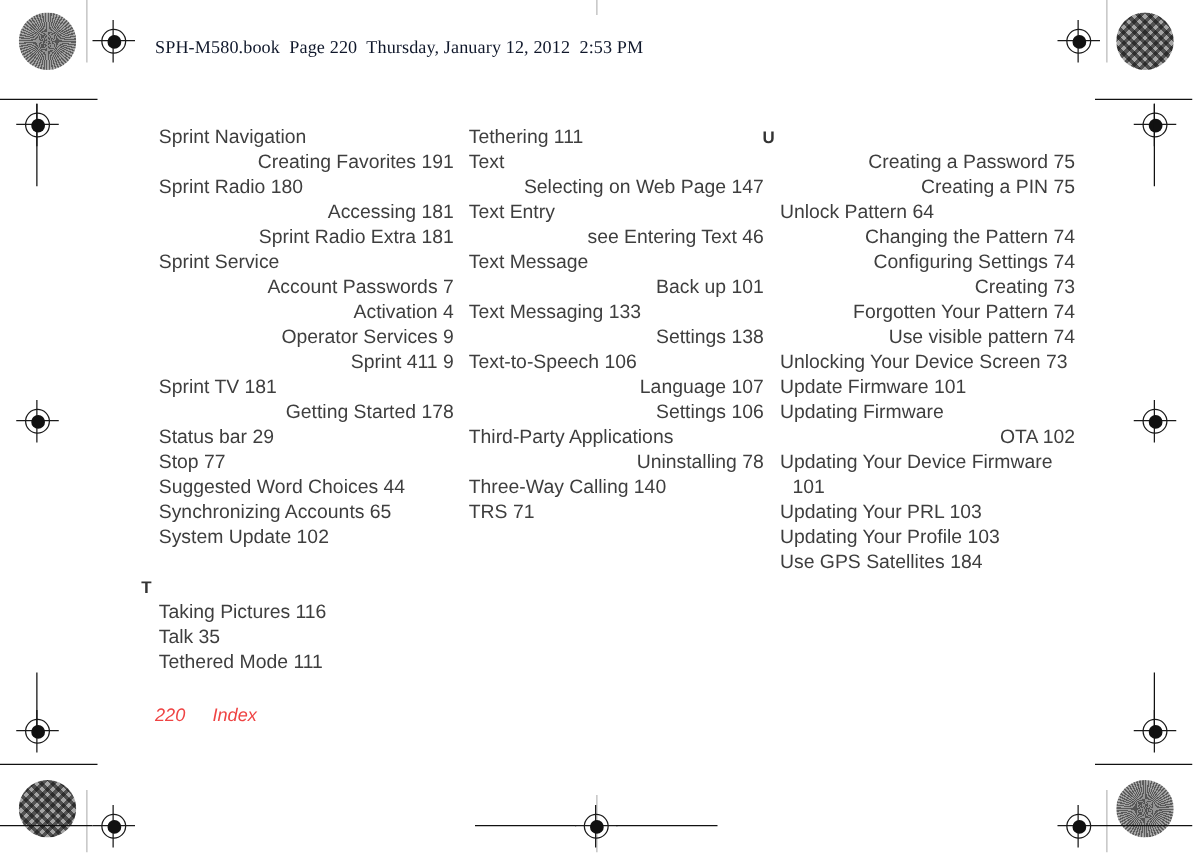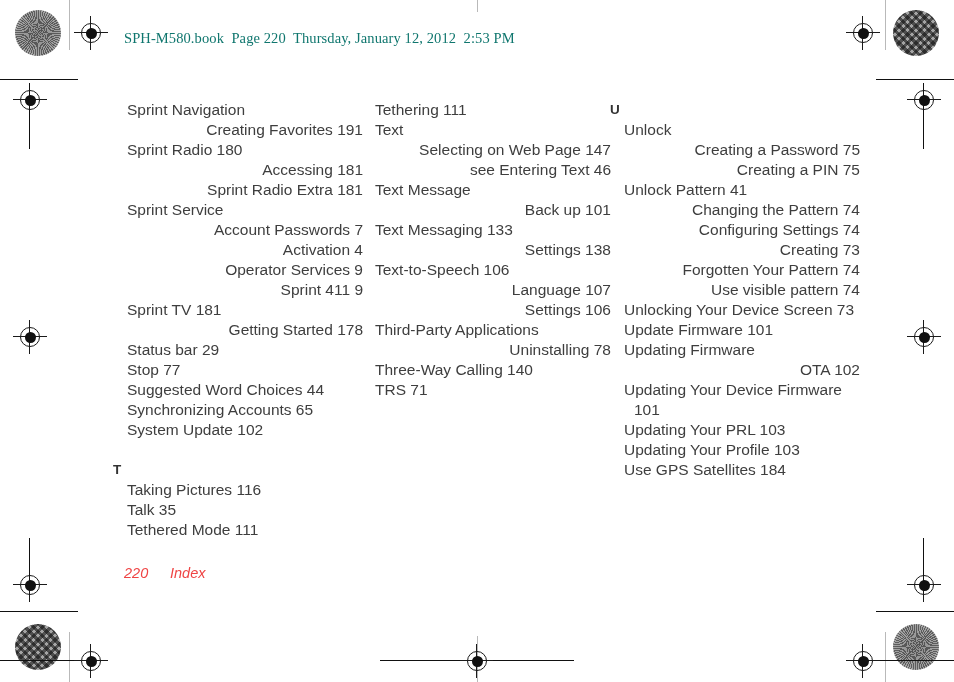--- a/index.html
+++ b/index.html
@@ -105,21 +105,21 @@
     width: 1.1px;
   }
 
   
   .running-header {
     position: absolute;
     left: 124px;
     top: 30px;
     font-family: "Liberation Serif", serif;
     font-size: 14.5px;
-    color: #0f766e;
+    color: #0f172a;
     white-space: pre;
     letter-spacing: 0.1px;
   }
 
   
   .index-body {
     position: absolute;
     left: 0;
     top: 100px;
     width: 954px;
@@ -316,39 +316,39 @@
       <div class="entry spacer"></div>
       <div class="section-letter">T</div>
       <div class="entry level-1">Taking Pictures 116</div>
       <div class="entry level-1">Talk 35</div>
       <div class="entry level-1">Tethered Mode 111</div>
     </div>
   <div class="index-column col-2">
       <div class="entry level-1">Tethering 111</div>
       <div class="entry level-1">Text</div>
       <div class="entry level-2">Selecting on Web Page 147</div>
+      <div class="entry level-1">Text Entry</div>
       <div class="entry level-2">see Entering Text 46</div>
       <div class="entry level-1">Text Message</div>
       <div class="entry level-2">Back up 101</div>
       <div class="entry level-1">Text Messaging 133</div>
       <div class="entry level-2">Settings 138</div>
       <div class="entry level-1">Text-to-Speech 106</div>
       <div class="entry level-2">Language 107</div>
       <div class="entry level-2">Settings 106</div>
       <div class="entry level-1">Third-Party Applications</div>
       <div class="entry level-2">Uninstalling 78</div>
       <div class="entry level-1">Three-Way Calling 140</div>
       <div class="entry level-1">TRS 71</div>
     </div>
   <div class="index-column col-3">
       <div class="section-letter first">U</div>
-      <div class="entry level-1">Unlock</div>
       <div class="entry level-2">Creating a Password 75</div>
       <div class="entry level-2">Creating a PIN 75</div>
-      <div class="entry level-1">Unlock Pattern 41</div>
+      <div class="entry level-1">Unlock Pattern 64</div>
       <div class="entry level-2">Changing the Pattern 74</div>
       <div class="entry level-2">Configuring Settings 74</div>
       <div class="entry level-2">Creating 73</div>
       <div class="entry level-2">Forgotten Your Pattern 74</div>
       <div class="entry level-2">Use visible pattern 74</div>
       <div class="entry level-1 wrap">Unlocking Your Device Screen 73</div>
       <div class="entry level-1">Update Firmware 101</div>
       <div class="entry level-1">Updating Firmware</div>
       <div class="entry level-2">OTA 102</div>
       <div class="entry level-1 wrap">Updating Your Device Firmware 101</div>

